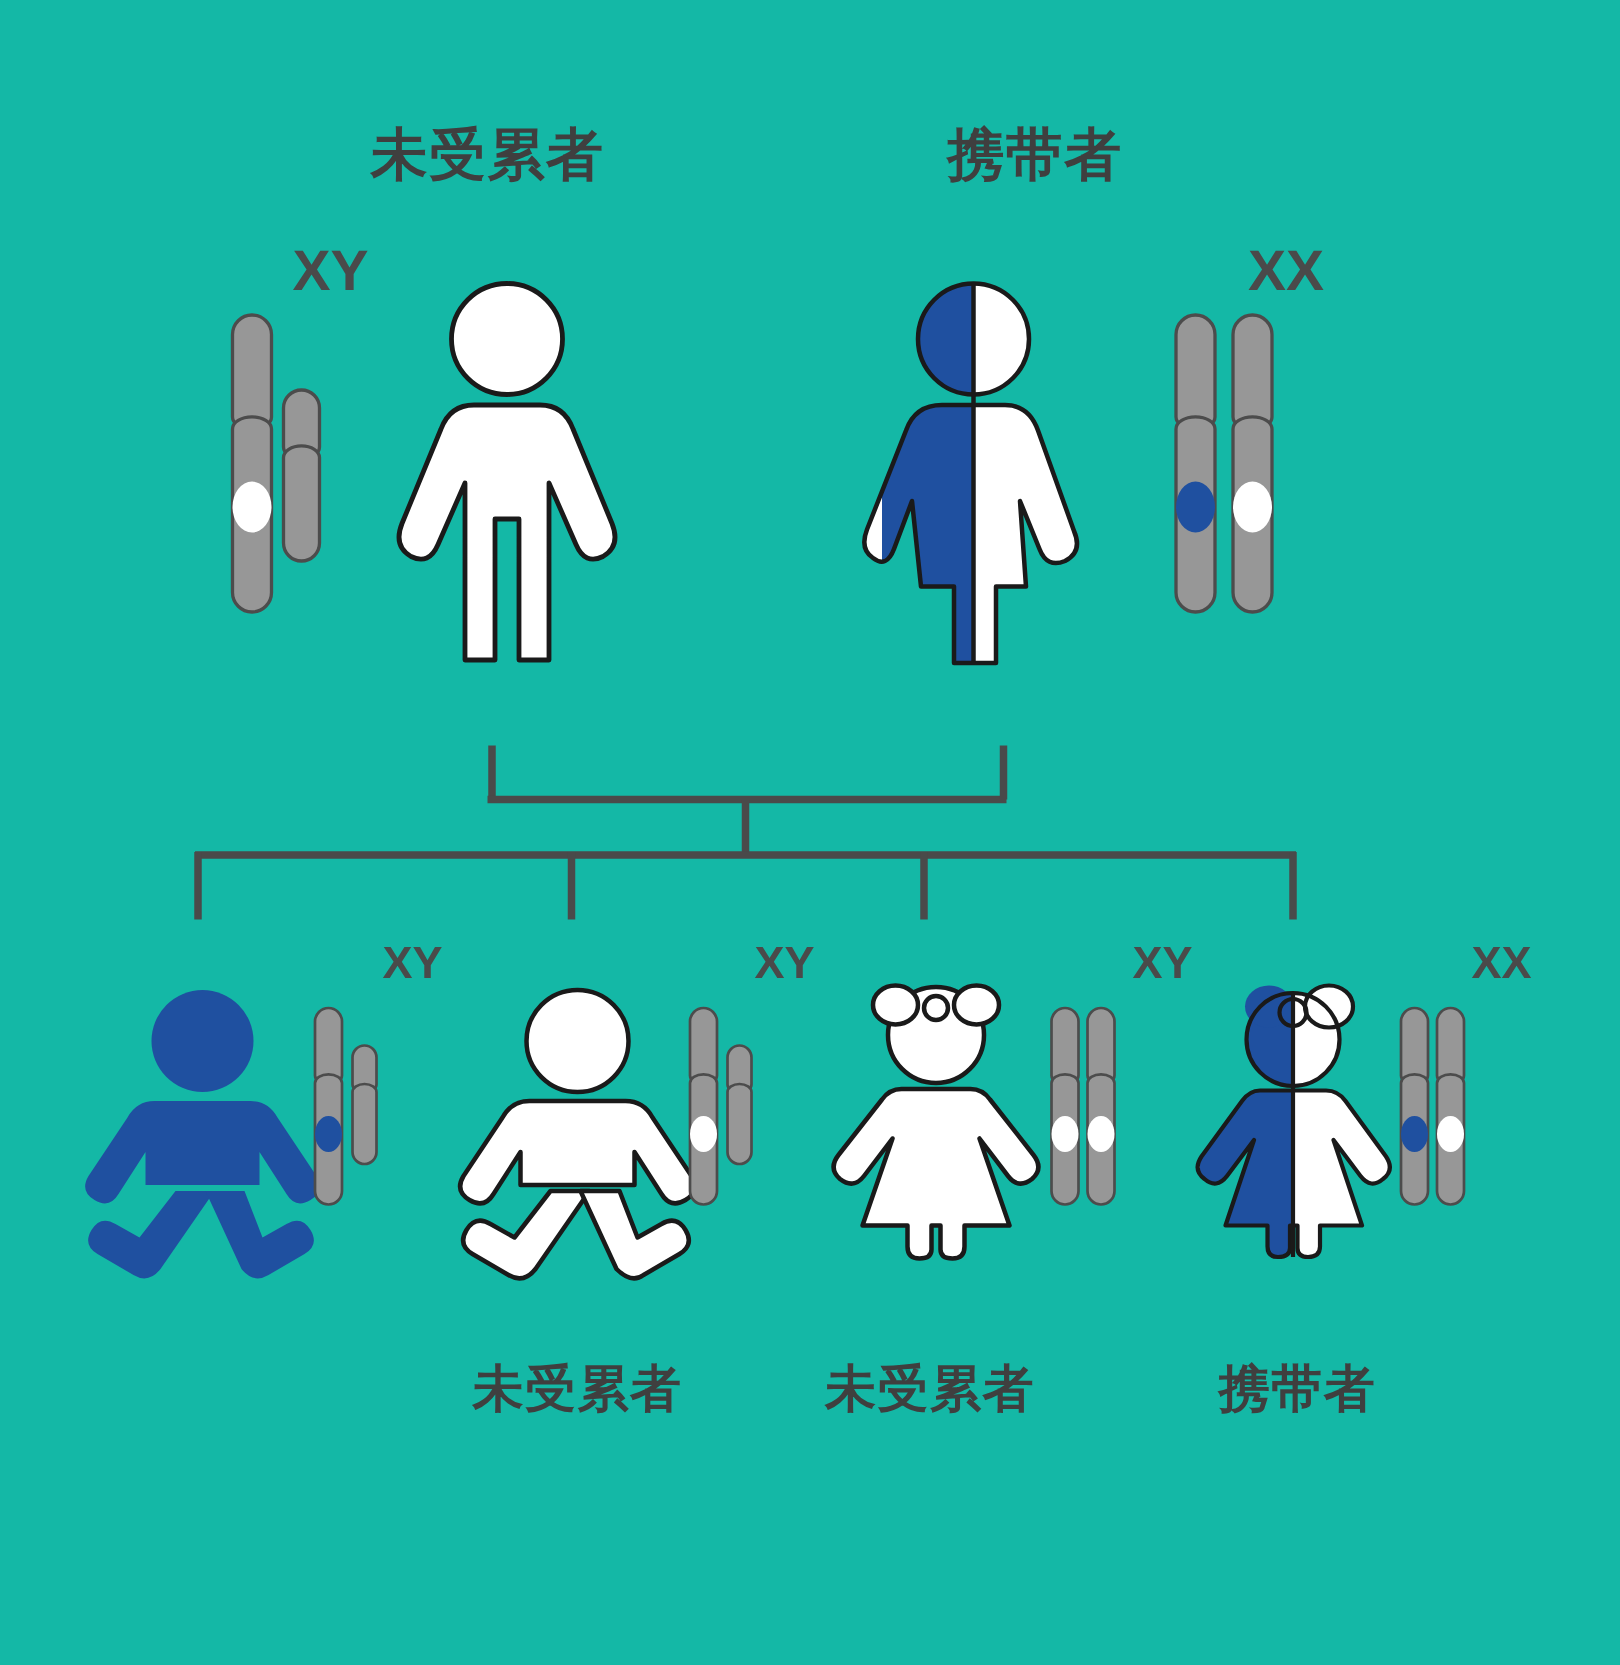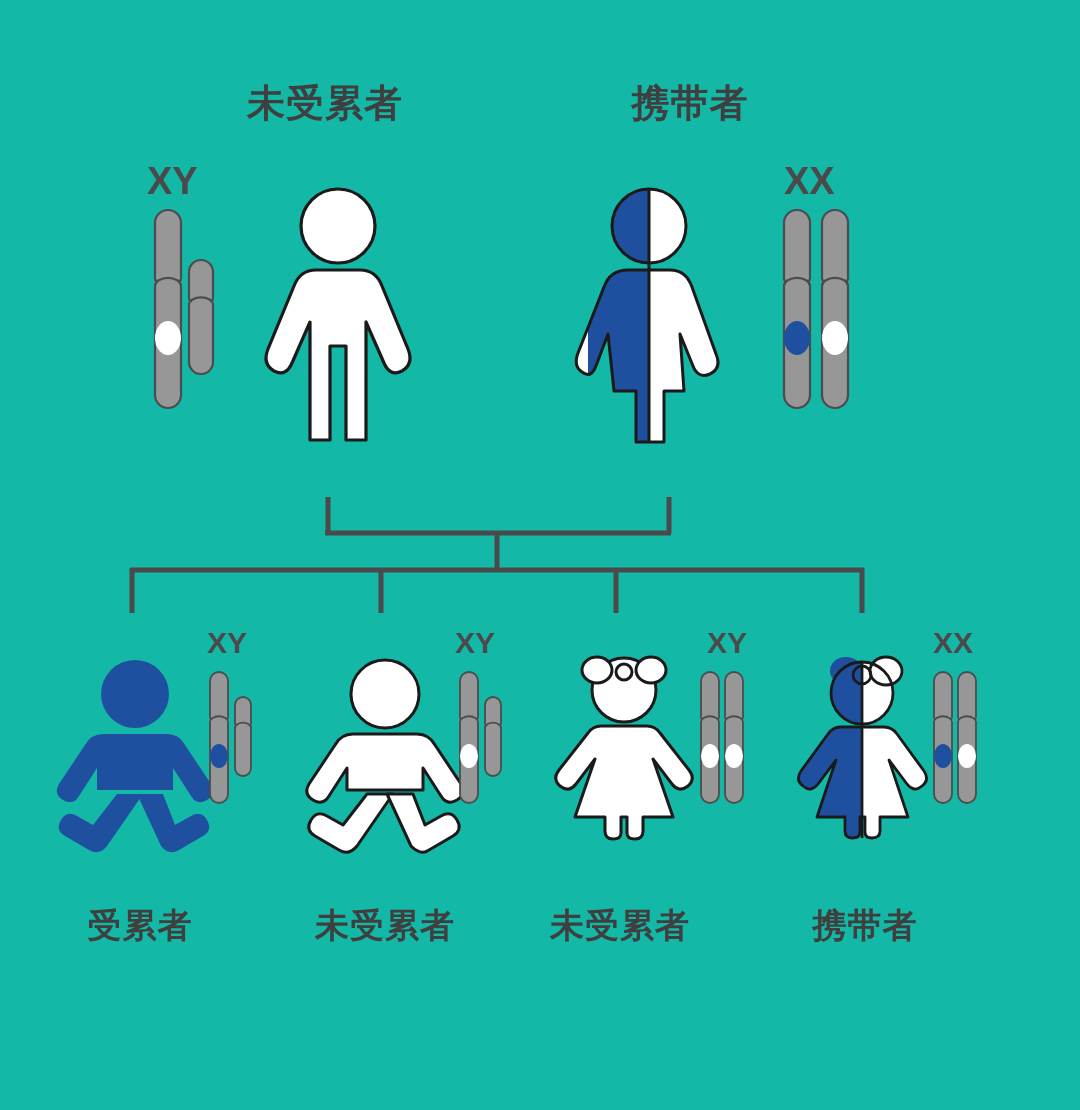--- a/index.html
+++ b/index.html
@@ -35,20 +35,21 @@
   .label-child {
     font-size: 34px;
     top: 903px;
   }
   .karyo-label {
     position: absolute;
     color: #4a4a4a;
     font-weight: bold;
     font-family: "Liberation Sans", "DejaVu Sans", sans-serif;
     white-space: nowrap;
+    margin-left: 48px;
   }
   .karyo-label.big { font-size: 38px; }
   .karyo-label.small { font-size: 30px; }
 
   .fig { position: absolute; }
   .lines { position: absolute; left: 0; top: 0; }
   svg { display: block; overflow: visible; }
 </style>
 </head>
 <body>
@@ -324,21 +325,20 @@
         <ellipse cx="13" cy="84" rx="9" ry="12" fill="#1f50a0"></ellipse>
       </g>
       <g>
         <path d="M28,9 a9,9 0 0 1 18,0 L46,45 a5.5,3.5 0 0 1 -18,0 Z" fill="#979797" stroke="#4c4c4c" stroke-width="1.8"></path>
         <path d="M28,50 a5.5,3.5 0 0 1 18,0 L46,122 a9,9 0 0 1 -18,0 Z" fill="#979797" stroke="#4c4c4c" stroke-width="1.8"></path>
         <ellipse cx="37" cy="84" rx="9" ry="12" fill="#ffffff"></ellipse>
       </g>
     </svg>
   </div>
 
-  <div class="label-cn label-child" style="left:20px; width:240px;">受累者</div>
 
   <div class="label-cn label-child" style="left:265px; width:240px;">未受累者</div>
 
   <div class="label-cn label-child" style="left:500px; width:240px;">未受累者</div>
 
   <div class="label-cn label-child" style="left:745px; width:240px;">携带者</div>
 
 </div>
 
 </body></html>

